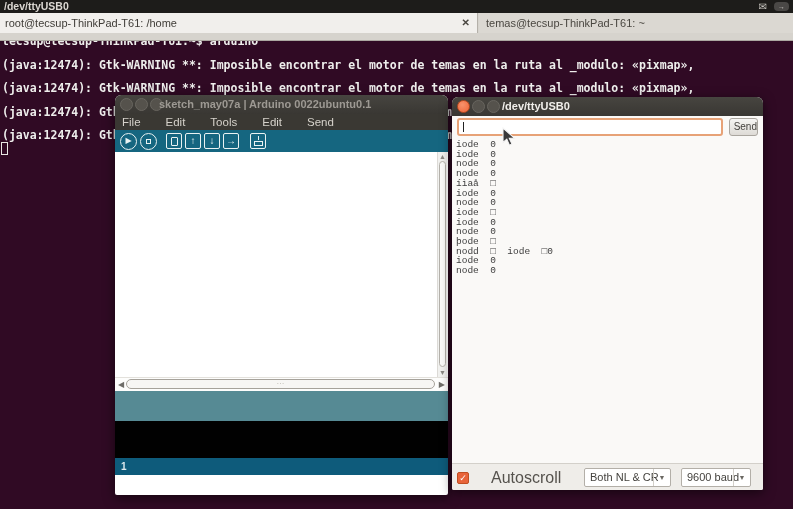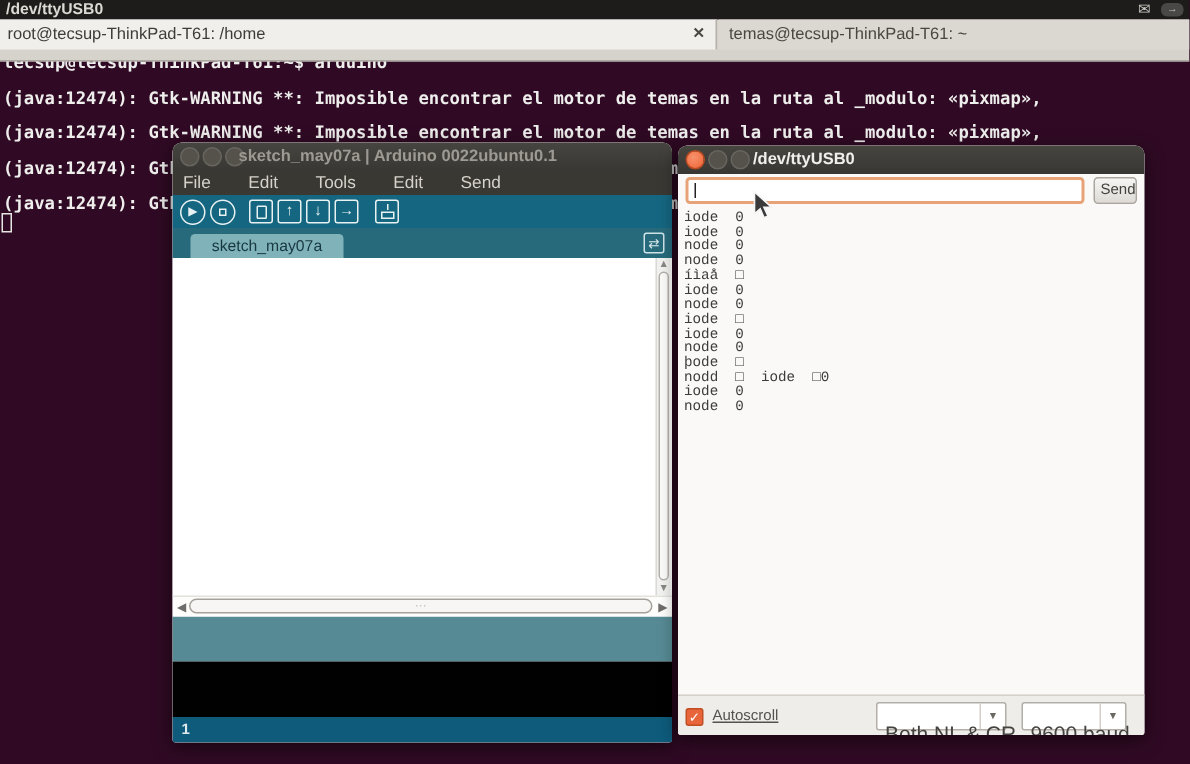--- a/index.html
+++ b/index.html
@@ -74,23 +74,23 @@
 
   
   #serial { left:452px; top:97px; width:311px; height:393px; background:#faf9f7; }
   #serial .wtitle { left:50px; color:#f1efeb; }
   .ser-input { position:absolute; left:5px; top:21px; width:266px; height:18px; background:#fff; border:2px solid #e7a277; border-radius:3px; }
   .caret { position:absolute; left:4px; top:2px; width:1px; height:10px; background:#222; }
   .send-btn { position:absolute; left:277px; top:21px; width:29px; height:18px; background:linear-gradient(#f6f5f3,#dedbd6); border:1px solid #aaa69f; border-radius:3px; font-size:10px; color:#45433f; text-align:right; line-height:16px; }
   .ser-out { position:absolute; left:4px; top:43px; font-family:Liberation Mono, monospace; font-size:9.5px; line-height:9.7px; color:#3c3c3c; white-space:pre; }
   .ser-bottom { position:absolute; left:0; right:0; bottom:0; height:27px; background:#efede9; border-top:1px solid #d3d0ca; }
   .chk { position:absolute; left:5px; top:8px; width:12px; height:12px; background:#e8643a; border:1px solid #c04e22; border-radius:2px; color:#fff; font-size:9px; line-height:11px; text-align:center; }
-  .chk-label { position:absolute; left:23px; top:0; line-height:27px; font-size:10px; color:#55524d;text-decoration:underline; }
+  .chk-label { position:absolute; left:39px; top:0; line-height:27px; font-size:16px; color:#55524d; }
   .dd { position:absolute; top:4px; height:19px; background:#fff; border:1px solid #b3afa8; border-radius:2px; }
-  .dd .dd-text { position:absolute; left:5px; top:12px; line-height:17px; font-size:14px; color:#45433f; white-space:nowrap; }
+  .dd .dd-text { position:absolute; left:5px; top:0; line-height:17px; font-size:11px; color:#45433f; white-space:nowrap; }
   .dd .dd-arrow { position:absolute; right:0; top:0; width:17px; height:17px; border-left:1px solid #d2cfc9; text-align:center; font-size:7px; color:#6b6862; line-height:17px; }
   #dd-ending { left:132px; width:87px; }
   #dd-baud { left:229px; width:70px; }
 
   
   .mouse { position:absolute; left:502px; top:127px; z-index:50; }
 </style>
 </head>
 <body>
 
@@ -157,24 +157,20 @@
     <span class="tb sq">
         <span class="arrow-g">→</span>
       </span>
     <span class="gap8"></span>
     <span class="tb sq">
       <span class="mon-g">
           <span class="ant"></span>
           <span class="scr"></span>
         </span>
     </span>
-  </div>
-  <div class="ar-tabrow">
-    <div class="ar-tab">sketch_may07a</div>
-    <div class="tabmenu">⇄</div>
   </div>
   <div class="ar-editor">
     <div class="vscroll">
       <span class="up">▲</span>
       <div class="vthumb"></div>
       <span class="dn">▼</span>
     </div>
   </div>
   <div class="hscroll">
     <span class="lf">◀</span>

